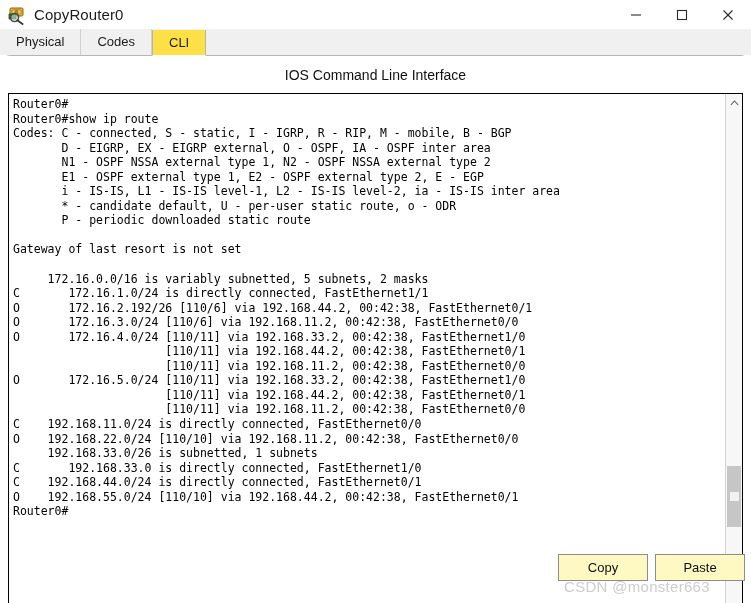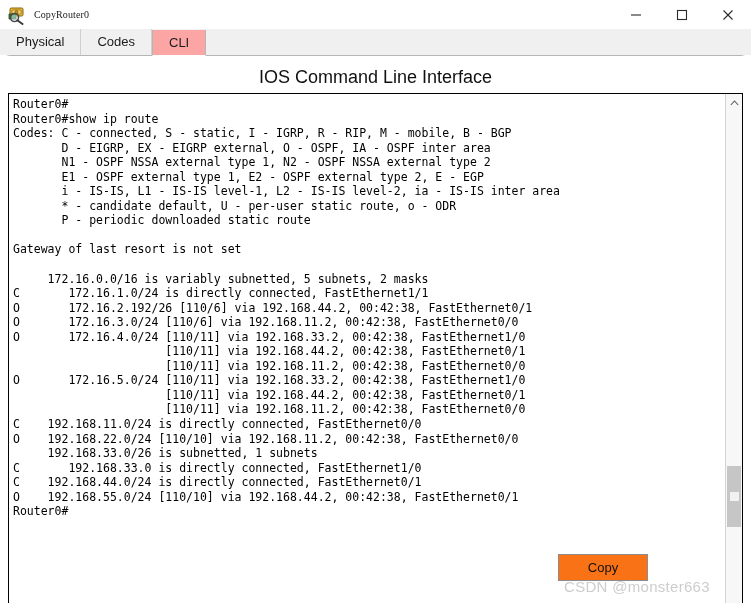--- a/index.html
+++ b/index.html
@@ -34,23 +34,23 @@
   }
   .title-icon {
     width: 20px;
     height: 20px;
     margin-left: 7px;
     margin-right: 7px;
     flex: 0 0 auto;
     position: relative;
   }
   .title-text {
-    font-size: 10px;
+    font-size: 15px;
     color: #1b1b1b;
-    font-family: Liberation Serif, serif;
+    font-family: Liberation Sans, sans-serif;
     letter-spacing: 0.1px;
   }
   .win-controls {
     position: absolute;
     right: 0;
     top: 0;
     height: 29px;
     display: flex;
   }
   .win-btn {
@@ -79,36 +79,36 @@
     line-height: 26px;
     padding: 0 16px;
     font-size: 13px;
     color: #1b1b1b;
     background: #f0f0f0;
     border-right: 1px solid #cfcfcf;
     box-sizing: border-box;
     white-space: nowrap;
   }
   .tab.active {
-    background: #fca5a5;
+    background: #fde047;
     border-bottom: 1px solid #ffffff;
     margin-bottom: -1px;
     border-right: 1px solid #b5b5b5;
     border-left: 1px solid #b5b5b5;
   }
   .tab-filler {
     flex: 1 1 auto;
     height: 26px;
     background: #f0f0f0;
   }
 
   
   .panel-heading {
     text-align: center;
-    font-size: 18px;
+    font-size: 14px;
     color: #111;
     padding-top: 11px;
     padding-bottom: 10px;
     font-family: "Liberation Sans", sans-serif;
   }
 
   
   .term-wrap {
     position: absolute;
     left: 8px;
@@ -181,21 +181,21 @@
   }
   .btn {
     position: absolute;
     top: 0;
     width: 90px;
     height: 27px;
     line-height: 25px;
     text-align: center;
     font-size: 13px;
     color: #101010;
-    background: #f97316;
+    background: #fef9c3;
     border: 1px solid #8d8d8d;
     box-sizing: border-box;
     font-family: "Liberation Sans", sans-serif;
   }
   .btn-copy { left: 558px; }
   .btn-paste { left: 655px; }
 
   
   .watermark {
     position: absolute;
@@ -270,17 +270,18 @@
       <div class="sb-arrow down">
         <svg width="9" height="6" viewBox="0 0 9 6">
             <polyline points="0.8,1 4.5,5 8.2,1" fill="none" stroke="currentColor" stroke-width="1.1"></polyline>
           </svg>
       </div>
     </div>
   </div>
 
   <div class="btn-row">
     <div class="btn btn-copy">Copy</div>
+    <div class="btn btn-paste">Paste</div>
   </div>
 
   <div class="watermark">CSDN @monster663</div>
 
 </div>
 
 </body></html>

